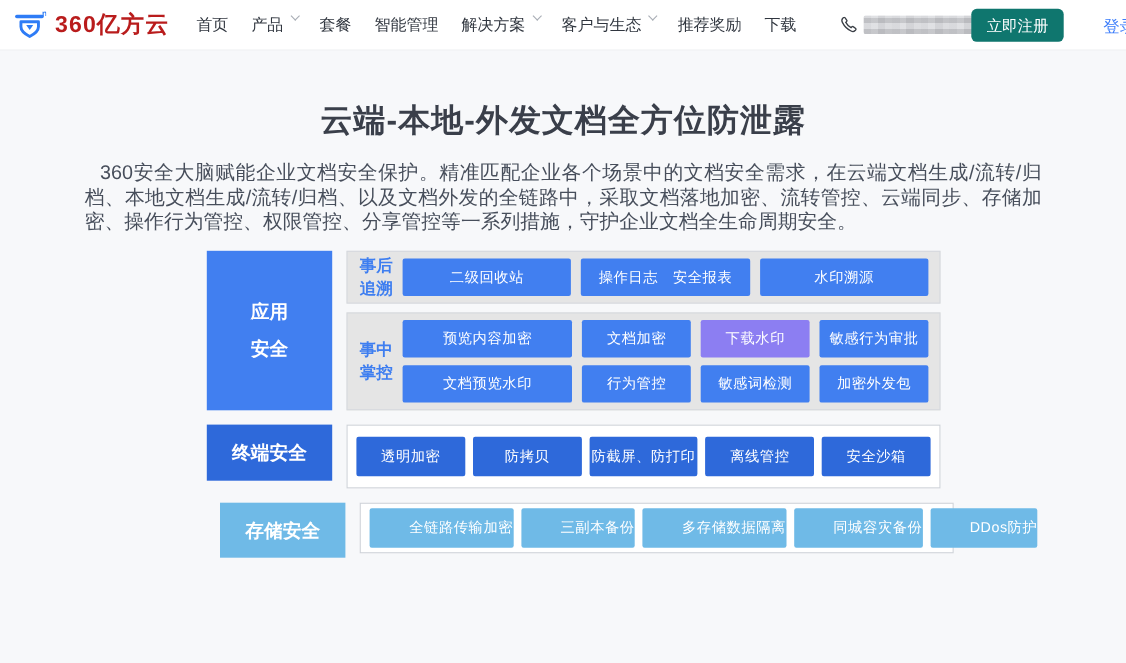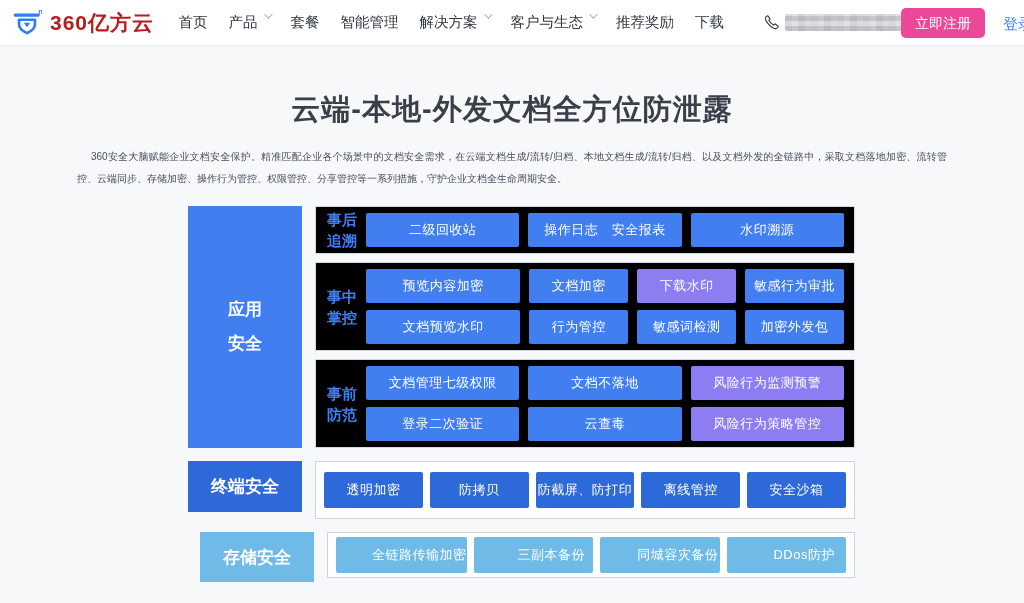--- a/index.html
+++ b/index.html
@@ -38,62 +38,62 @@
   }
   .phone-wrap { position:absolute; left:763px; top:14px; display:flex; align-items:center; }
   .phone-wrap svg { display:block; margin-right:6px; }
   .mosaic {
     width:132px; height:17px; border-radius:2px; display:inline-block;
     background-image:
       repeating-linear-gradient(0deg, rgba(176,177,181,0.55) 0 5px, rgba(222,223,226,0.55) 5px 10px),
       repeating-linear-gradient(90deg, #d2d3d7 0 7px, #e2e3e6 7px 13px, #c6c7cb 13px 20px, #dadbde 20px 26px);
   }
   .register-btn {
-    position:absolute; right:39px; top:8px;
-    background:#ec4899; color:#ffffff;
+    position:absolute; right:57px; top:8px;
+    background:#0f766e; color:#ffffff;
     font-size:14px; line-height:1;
     padding:8px 14px; border:none; border-radius:5px;
     cursor:pointer; white-space:nowrap;
   }
   .login-link {
     position:absolute; left:1003px; top:15px;
     font-size:15px; color:#3a7cfb; cursor:pointer; white-space:nowrap;
   }
 
   
   .hero-title {
     margin-top:44px;
     text-align:center;
     font-size:29px; font-weight:bold; color:#3a3f4a;
     letter-spacing:1px;
   }
   .hero-desc {
     width:870px; margin:16px auto 0;
-    font-size:10px; color:#474e5b; line-height:22px;
+    font-size:18px; color:#474e5b; line-height:22px;
     text-align:justify; text-indent:14px;
   }
 
   
   .diagram { margin:16px 0 0 188px; width:667px; }
   .d-row { display:flex; margin-bottom:13px; align-items:flex-start; }
   .d-row.app { align-items:stretch; }
   .side-box {
     width:114px; flex:none;
     display:flex; align-items:center; justify-content:center;
     color:#ffffff; font-size:17px; font-weight:600;
     text-align:center; white-space:pre-line; line-height:2;
     margin-right:13px;
   }
   .side-box.blue  { background:#417ff0; }
   .side-box.dark  { background:#2e69da; height:51px; line-height:1; }
   .side-box.light { background:#6fbae7; height:50px; line-height:1;margin-left:12px; }
 
   .phase-col { display:flex; flex-direction:column; width:540px; }
   .phase-box {
-    background:#000000; border:1px solid #d6d9de;
+    background:#e5e5e5; border:1px solid #d6d9de;
     display:flex; align-items:center;
     margin-bottom:8px;
   }
   .phase-box:last-child { margin-bottom:0; }
   .phase-label {
     width:50px; flex:none; padding-left:11px;
     color:#3e7ef0; font-size:15px; font-weight:bold;
     white-space:pre-line; line-height:1.4;
   }
   .chip-rows { flex:1; padding:6px 10px 6px 0; display:flex; flex-direction:column; gap:7px; }
@@ -211,54 +211,39 @@
           </div>
           <div class="chip-row">
             <div class="chip wide">文档预览水印</div>
             <div class="chip">行为管控</div>
             <div class="chip">敏感词检测</div>
             <div class="chip">加密外发包</div>
           </div>
         </div>
       </div>
 
-      <div class="phase-box">
-        <div class="phase-label">事前
-防范</div>
-        <div class="chip-rows">
-          <div class="chip-row">
-            <div class="chip">文档管理七级权限</div>
-            <div class="chip">文档不落地</div>
-            <div class="chip purple">风险行为监测预警</div>
-          </div>
-          <div class="chip-row">
-            <div class="chip">登录二次验证</div>
-            <div class="chip">云查毒</div>
-            <div class="chip purple">风险行为策略管控</div>
-          </div>
-        </div>
-      </div>
 
     </div>
   </div>
 
   <div class="d-row">
     <div class="side-box dark">终端安全</div>
     <div class="strip-box terminal">
       <div class="chip">透明加密</div>
       <div class="chip">防拷贝</div>
       <div class="chip">防截屏、防打印</div>
       <div class="chip">离线管控</div>
       <div class="chip">安全沙箱</div>
     </div>
   </div>
 
   <div class="d-row">
     <div class="side-box light">存储安全</div>
     <div class="strip-box storage">
       <div class="chip">全链路传输加密</div>
       <div class="chip">三副本备份</div>
+      <div class="chip">多存储数据隔离</div>
       <div class="chip">同城容灾备份</div>
       <div class="chip">DDos防护</div>
     </div>
   </div>
 
 </div>
 
 </body></html>

